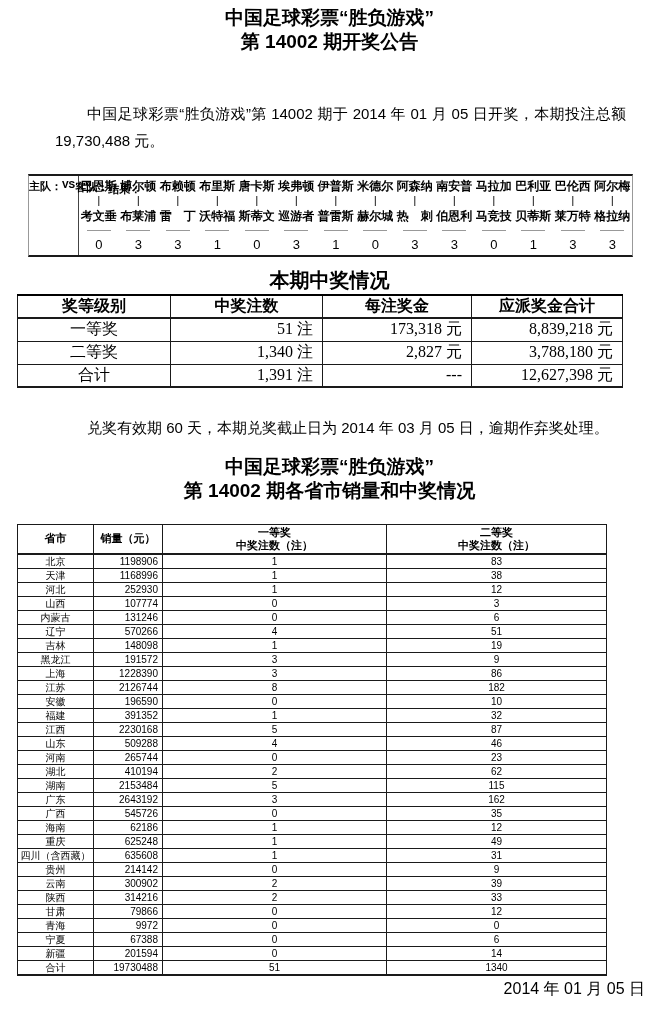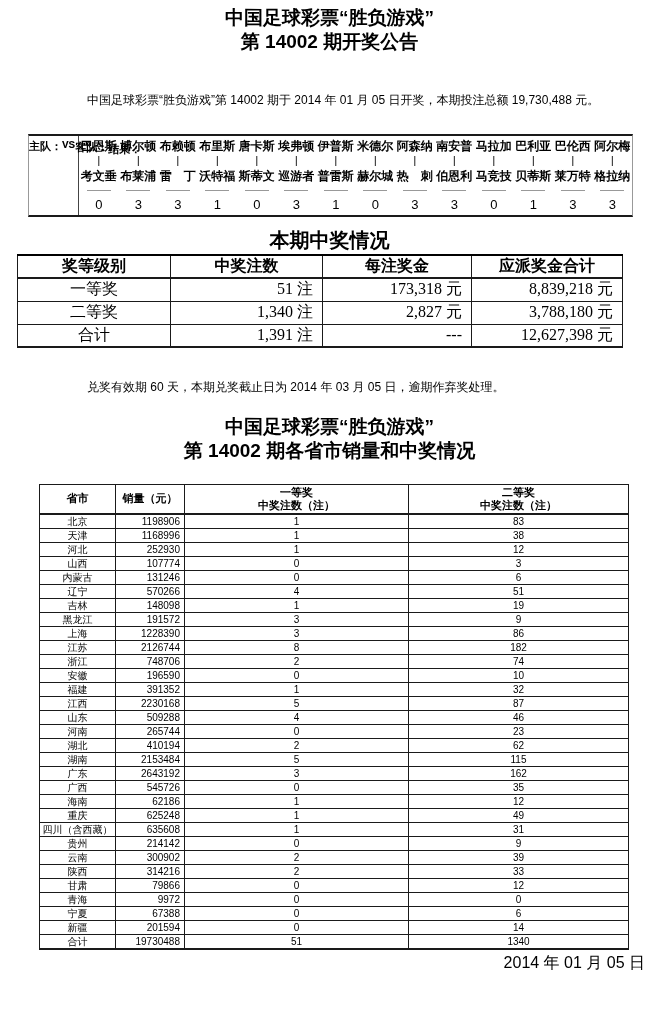--- a/index.html
+++ b/index.html
@@ -1,21 +1,21 @@
 <!DOCTYPE html>
 <html><head>
 <meta charset="utf-8">
 <style>
   * { margin: 0; padding: 0; box-sizing: border-box; }
   html, body { width: 659px; height: 1034px; background: #ffffff; overflow: hidden; }
   body { font-family: "Liberation Sans", sans-serif; color: #000; }
 
   .doc-title { margin-top: 6px; text-align: center; font-size: 19px; font-weight: bold; line-height: 24px; }
 
-  .para { margin: 33px 33px 0 55px; font-size: 12px; line-height: 27px; text-indent: 32px; text-align: justify; }
+  .para { margin: 46px 33px 0 55px; font-size: 15px; line-height: 27px; text-indent: 32px; text-align: justify; }
   .para.second { margin-top: 26px; }
 
   
   .match-table { margin: 20px 0 0 28px; width: 605px; height: 83px; display: flex;
                  border-top: 2px solid #1a1a1a; border-bottom: 2px solid #1a1a1a;
                  border-left: 1px solid #999; border-right: 1px solid #999; }
   .match-labels { width: 50px; flex: none; border-right: 1.5px solid #444; display: flex; flex-direction: row; padding-top: 3px; }
   .mcol { flex: 1; display: flex; flex-direction: column; padding-top: 3px; text-align: center; }
   .mrow { text-align: center; white-space: nowrap; }
   .r-home  { height: 16px; line-height: 15px; font-size: 12px; font-weight: bold; }
@@ -35,21 +35,21 @@
   .prize-table th { height: 20px; font-size: 16px; font-weight: bold; text-align: center; }
   .prize-table td { height: 23px; font-size: 16px; font-family: "Liberation Serif", serif; }
   .prize-table tr > td:first-child { text-align: center; }
   .prize-table td.num { text-align: right; padding-right: 9px; }
   .prize-table thead tr { border-bottom: 2px solid #1a1a1a; }
 
   
   .doc-title.second { margin-top: 14px; font-size: 19px; }
 
   
-  .province-table { margin: 21px 0 0 39px; width: 589px; table-layout: fixed;
+  .province-table { margin: 21px 0 0 17px; width: 589px; table-layout: fixed;
                     border-top: 1px solid #1a1a1a; border-bottom: 2px solid #1a1a1a; }
   .province-table th, .province-table td { border: 1px solid #1a1a1a; overflow: hidden; white-space: nowrap; }
   .province-table th { height: 29px; font-size: 11px; font-weight: bold; line-height: 13px; text-align: center; }
   .province-table thead tr { border-bottom: 2px solid #1a1a1a; }
   .province-table td { height: 13px; line-height: 13px; font-size: 10px; padding: 0; }
   .province-table td.prov { text-align: center; }
   .province-table td.sales { text-align: right; padding-right: 4px; }
   .province-table td.cnt { text-align: center; }
 
   .footer-date { margin: 3px 14px 0 0; text-align: right; font-size: 16px; line-height: 20px; }
@@ -283,26 +283,20 @@
         <td class="cnt">3</td>
         <td class="cnt">86</td>
       </tr>
       <tr>
         <td class="prov">江苏</td>
         <td class="sales">2126744</td>
         <td class="cnt">8</td>
         <td class="cnt">182</td>
       </tr>
       <tr>
-        <td class="prov">浙江</td>
-        <td class="sales">748706</td>
-        <td class="cnt">2</td>
-        <td class="cnt">74</td>
-      </tr>
-      <tr>
         <td class="prov">安徽</td>
         <td class="sales">196590</td>
         <td class="cnt">0</td>
         <td class="cnt">10</td>
       </tr>
       <tr>
         <td class="prov">福建</td>
         <td class="sales">391352</td>
         <td class="cnt">1</td>
         <td class="cnt">32</td>

